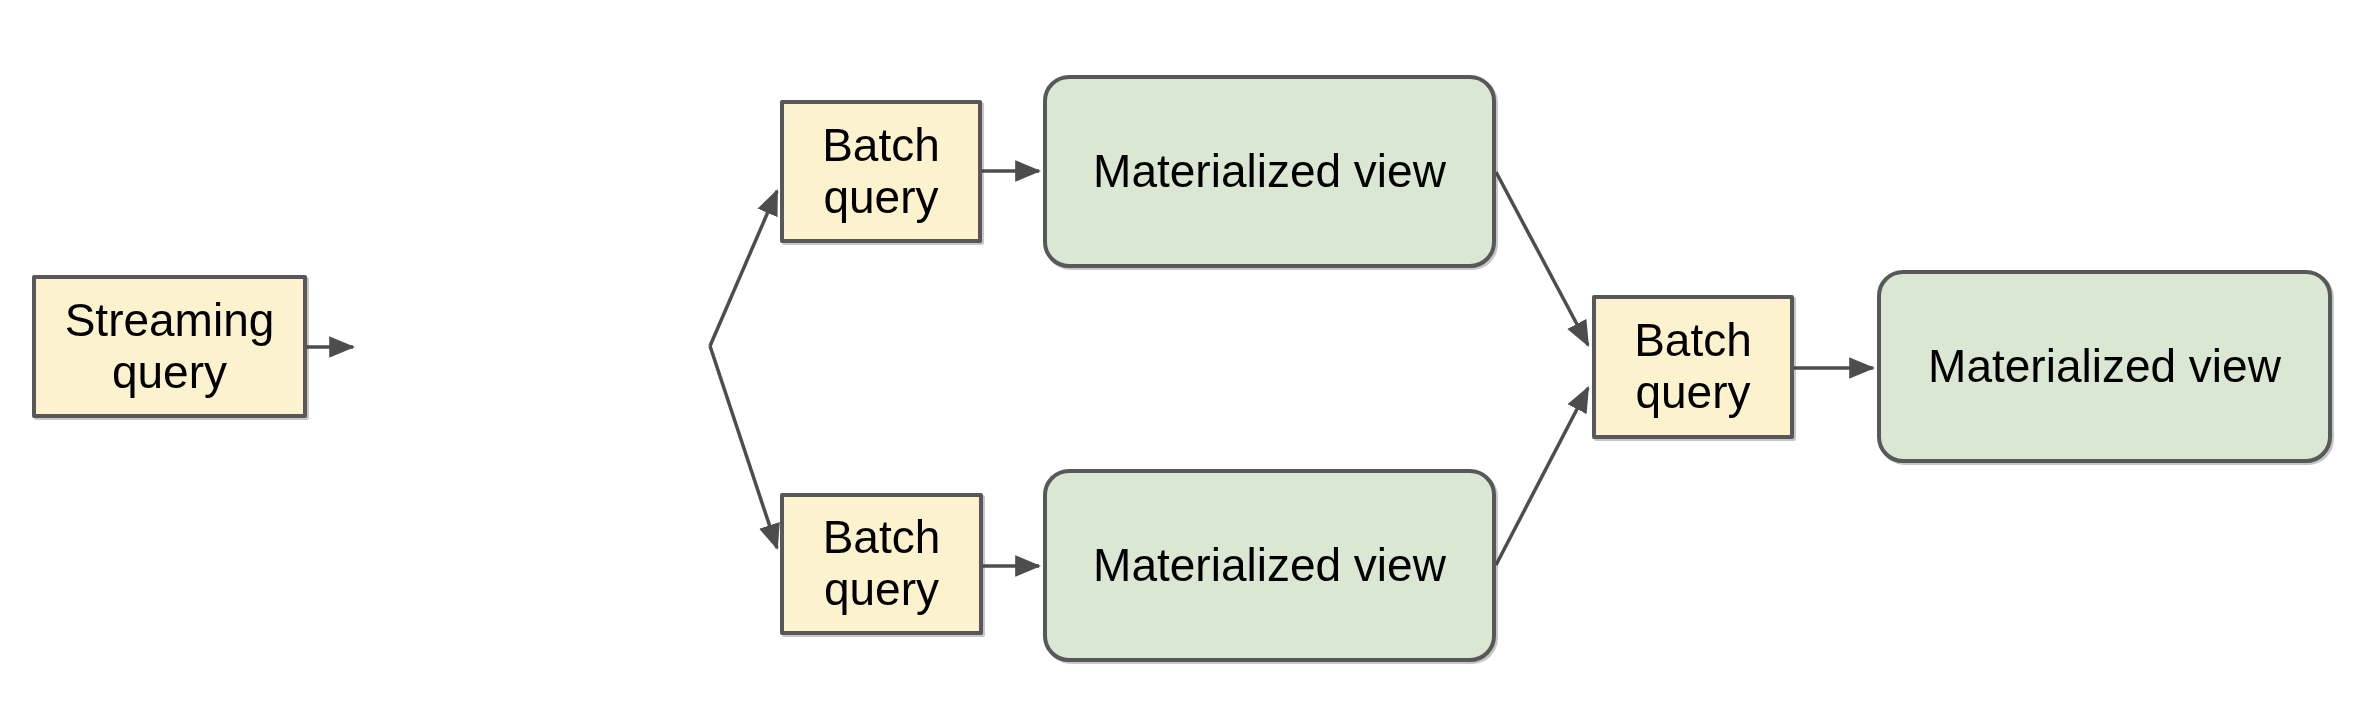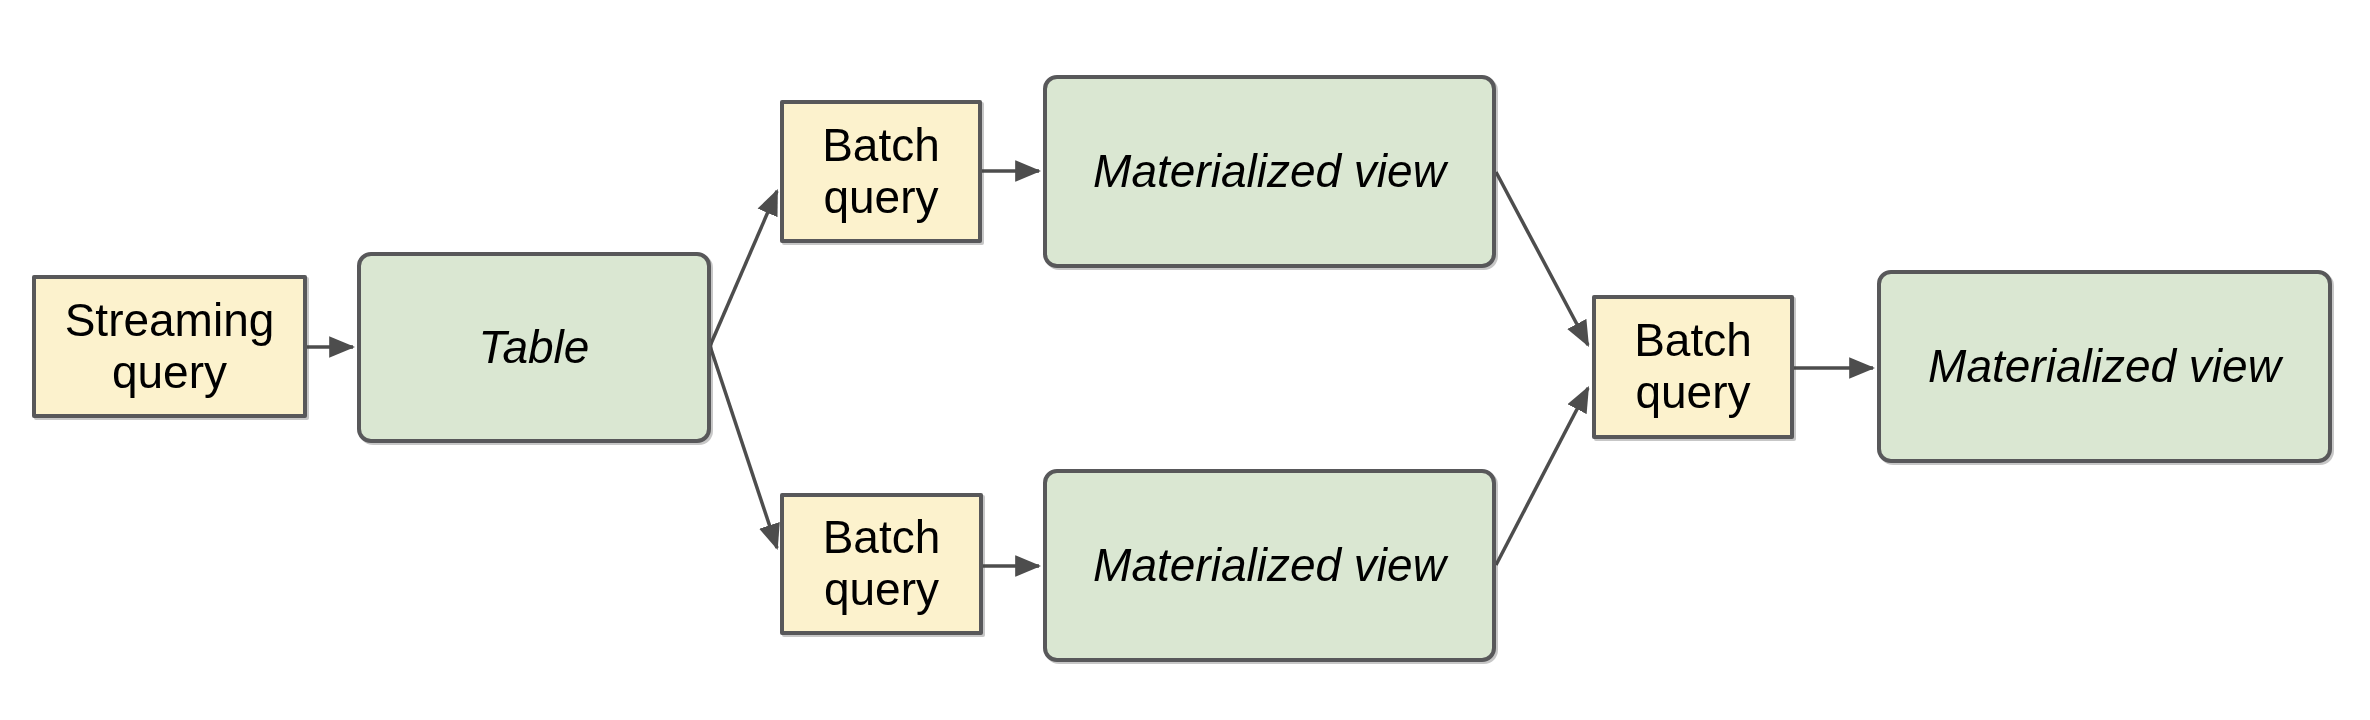--- a/index.html
+++ b/index.html
@@ -35,22 +35,21 @@
     border:4px solid var(--node-border,#58585a);
     padding:8px 6px;
     box-shadow:2px 2px 0 rgba(70,70,70,0.30);
   }
   .node.query{
     background:var(--query-fill,#fcf2cd);
     border-radius:2px;
   }
   .node.view{
     background:var(--view-fill,#dae7d2);
-    border-radius:14px;
-    font-style:italic;
+    border-radius:26px;
   }
 </style>
 </head>
 <body>
 
 <div class="canvas">
 
   <svg class="edges" viewBox="0 0 2370 720" xmlns="http://www.w3.org/2000/svg">
     <defs>
       <marker id="arrowhead" viewBox="0 0 12 10" refX="11" refY="5" markerWidth="26" markerHeight="22" markerUnits="userSpaceOnUse" orient="auto">
@@ -62,21 +61,20 @@
     <line class="edge" x1="710" y1="346" x2="777" y2="548" marker-end="url(#arrowhead)"></line>
     <line class="edge" x1="982" y1="171" x2="1039" y2="171" marker-end="url(#arrowhead)"></line>
     <line class="edge" x1="983" y1="566" x2="1039" y2="566" marker-end="url(#arrowhead)"></line>
     <line class="edge" x1="1496" y1="172" x2="1588" y2="345" marker-end="url(#arrowhead)"></line>
     <line class="edge" x1="1496" y1="565" x2="1588" y2="388" marker-end="url(#arrowhead)"></line>
     <line class="edge" x1="1794" y1="368" x2="1873" y2="368" marker-end="url(#arrowhead)"></line>
   </svg>
 
   <div class="node query" style="left:32px;  top:275px; width:275px; height:143px;text-align:center;">Streaming query</div>
 
-  <div class="node view" style="left:357px; top:252px; width:354px; height:191px;">Table</div>
 
   <div class="node query" style="left:780px; top:100px; width:202px; height:143px;">Batch query</div>
 
   <div class="node view" style="left:1043px; top:75px; width:453px; height:193px;">Materialized view</div>
 
   <div class="node query" style="left:780px; top:493px; width:203px; height:142px;">Batch query</div>
 
   <div class="node view" style="left:1043px; top:469px; width:453px; height:193px;">Materialized view</div>
 
   <div class="node query" style="left:1592px; top:295px; width:202px; height:144px;">Batch query</div>

